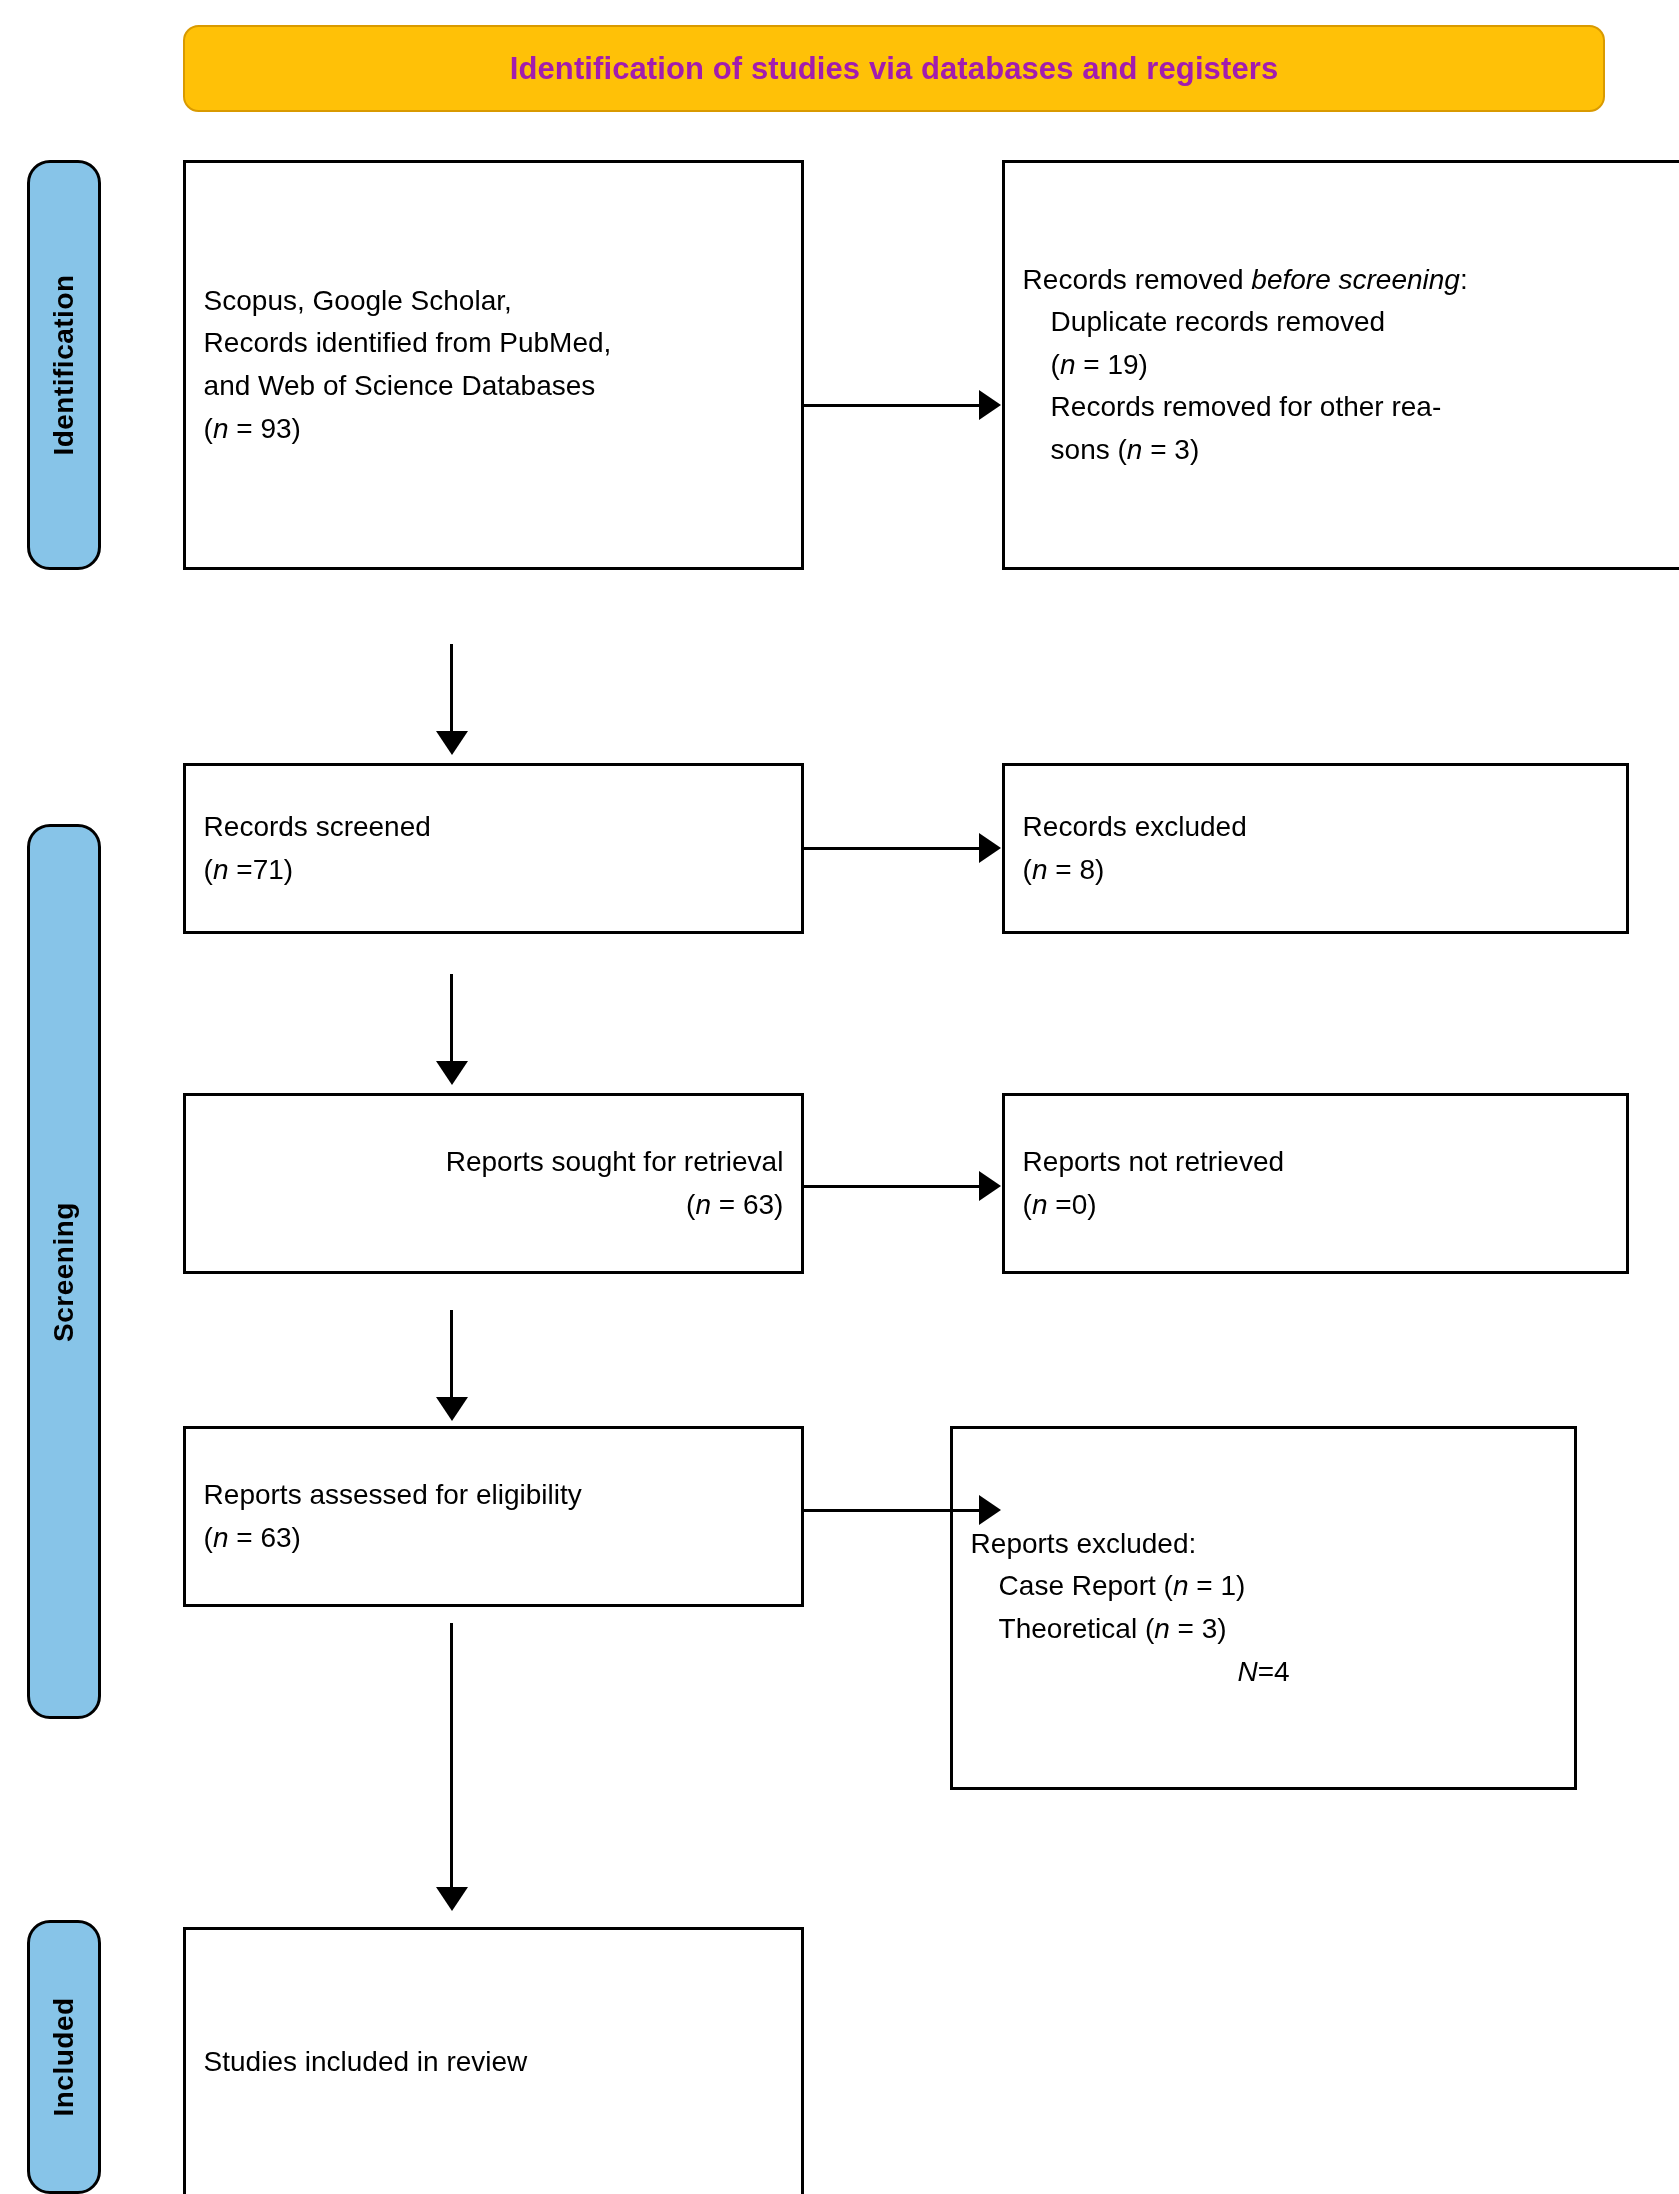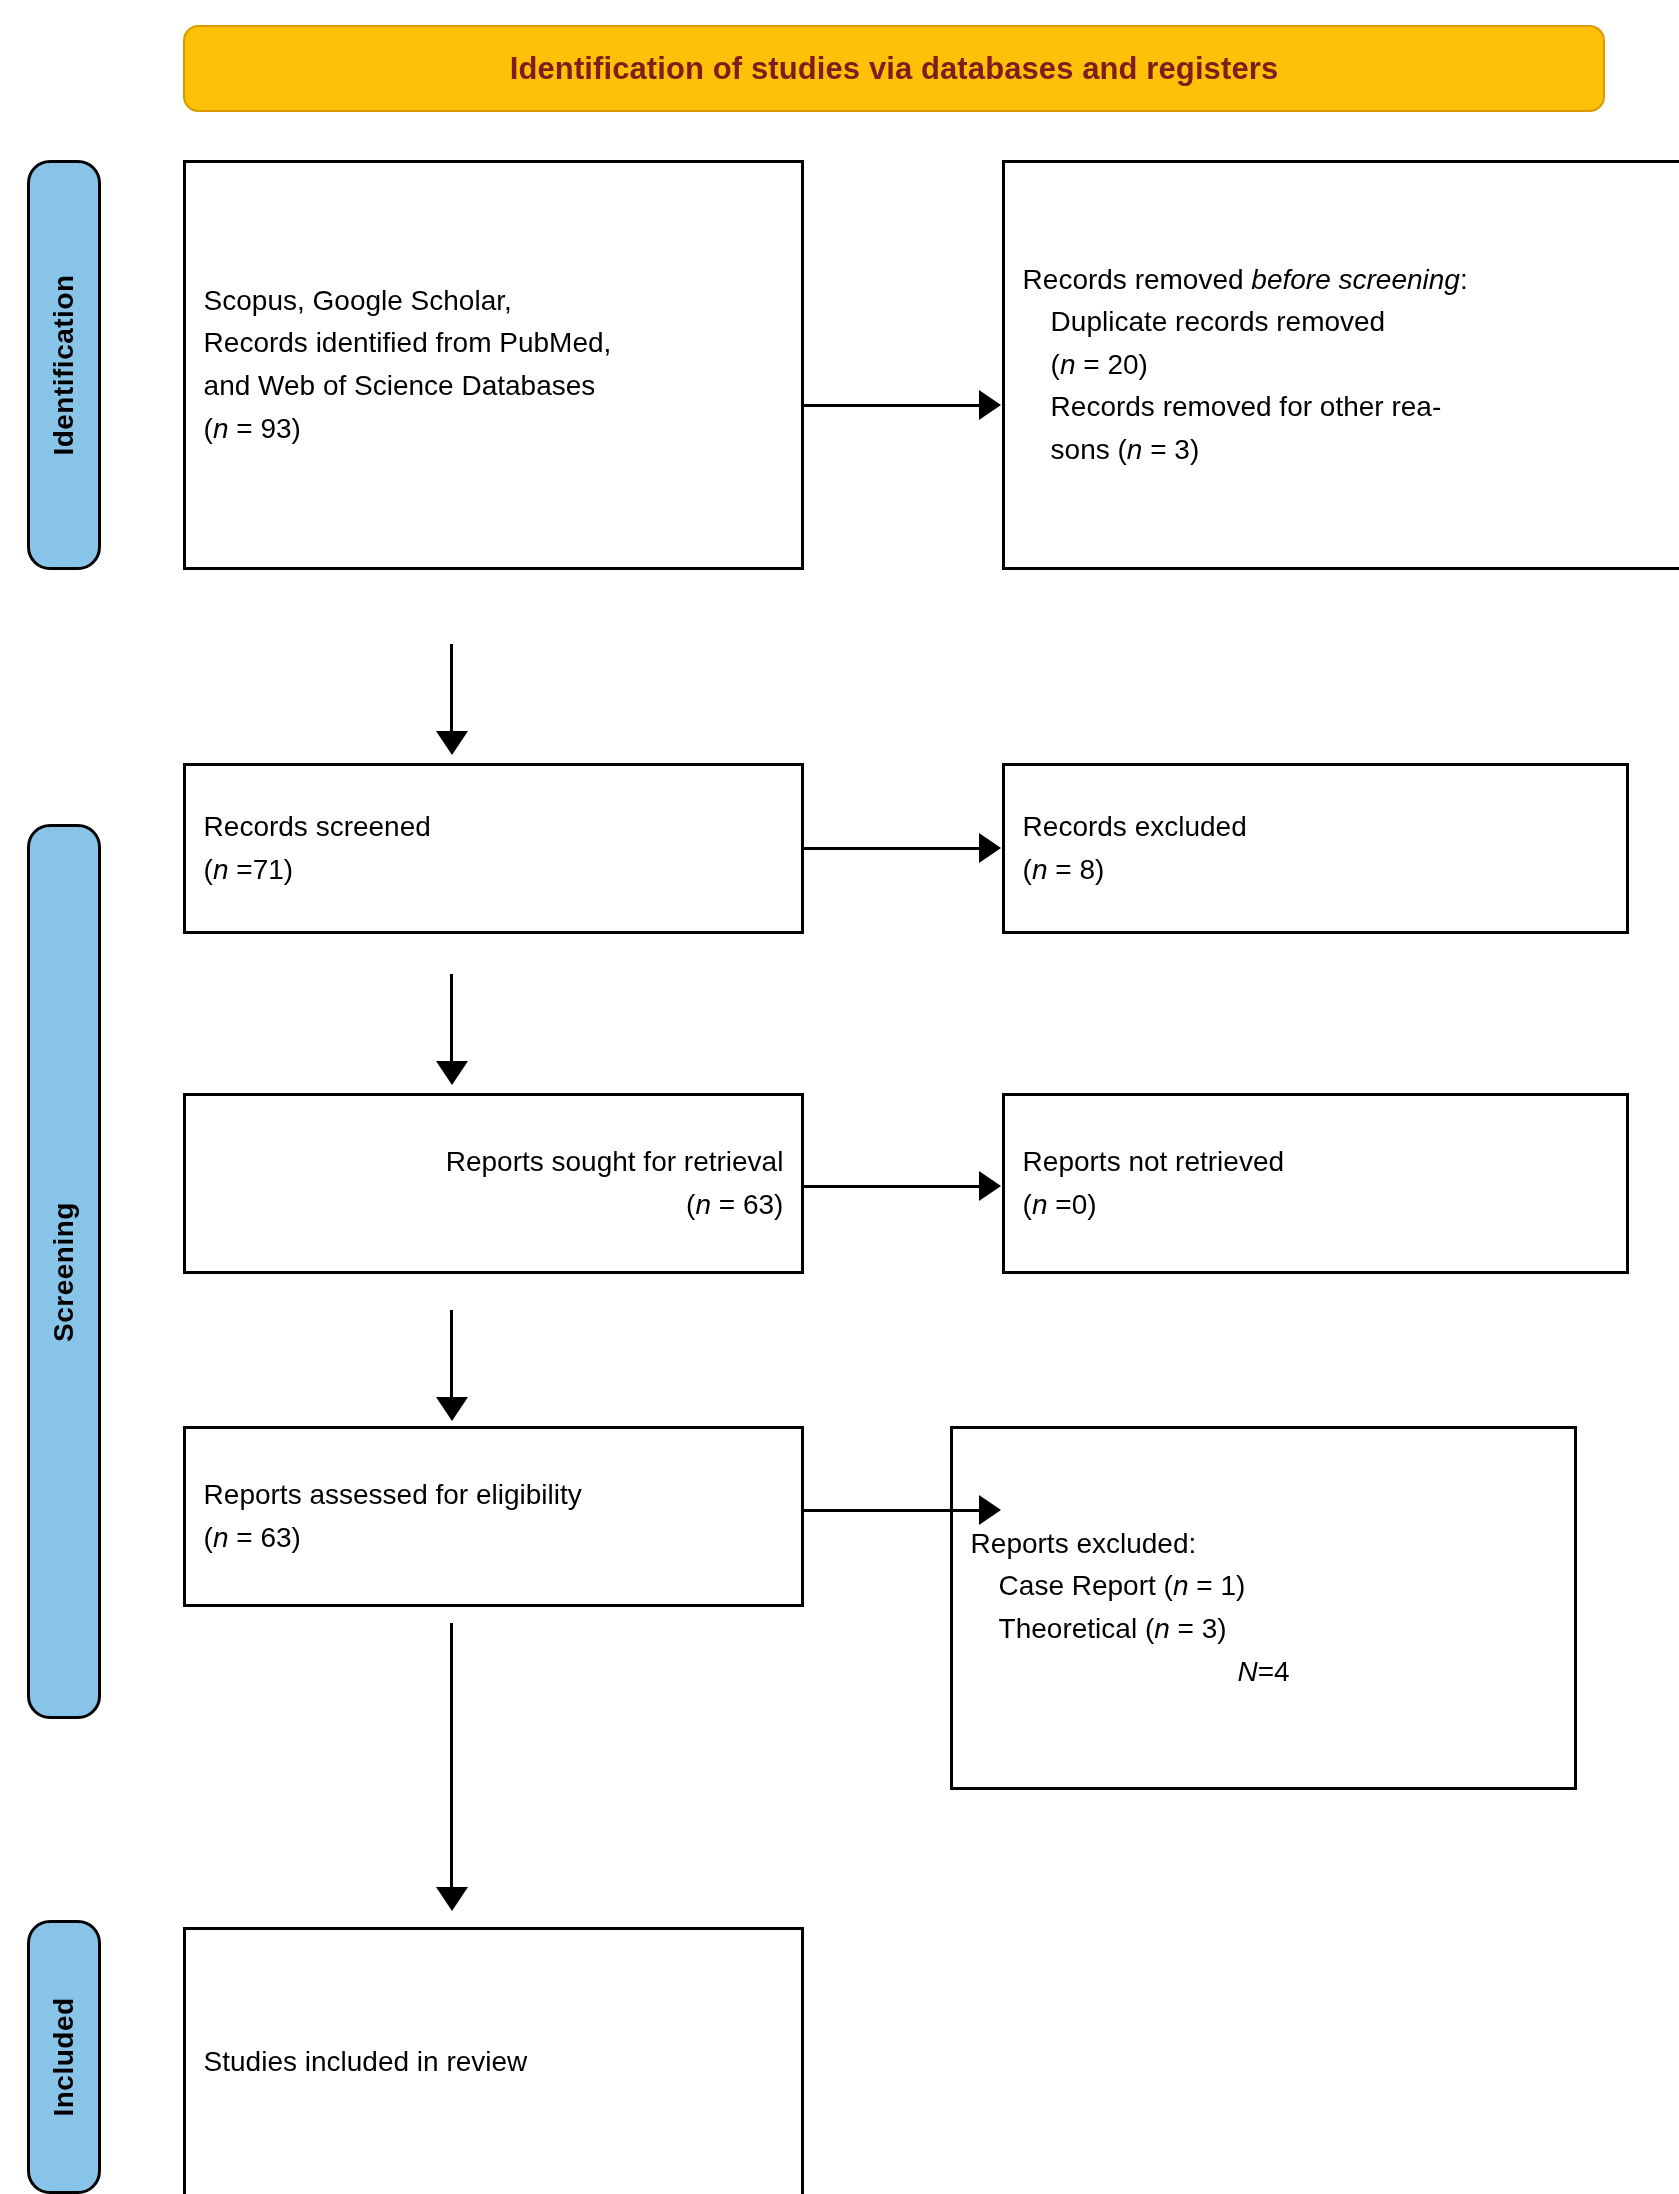--- a/index.html
+++ b/index.html
@@ -31,21 +31,21 @@
     border-radius: 15.6px;
     box-sizing: border-box;
     display: flex;
     align-items: center;
     justify-content: center;
   }
   .banner-text {
     font-size: 31px;
     font-weight: bold;
     letter-spacing: 0.1px;
-    color: #7f1d1d;
+    color: #a21caf;
     text-align: center;
   }
 
   
   .stage {
     position: absolute;
     background: #87C4E8;
     border: 3.1px solid #000000;
     border-radius: 23px;
     box-sizing: border-box;
@@ -173,21 +173,21 @@
   <div class="box" id="box-identified">
     <p>Scopus, Google Scholar,</p>
     <p>Records identified from PubMed,</p>
     <p class="justify">and Web of Science Databases</p>
     <p><span>(</span><i>n</i><span> = 93)</span></p>
   </div>
 
   <div class="box" id="box-removed">
     <p><span>Records removed </span><i>before screening</i><span>:</span></p>
     <p class="indent">Duplicate records removed</p>
-    <p class="indent"><span>(</span><i>n</i><span> = 20)</span></p>
+    <p class="indent"><span>(</span><i>n</i><span> = 19)</span></p>
     <p class="indent justify">Records removed for other rea-</p>
     <p class="indent"><span>sons (</span><i>n</i><span> = 3)</span></p>
   </div>
 
   <div class="box" id="box-screened">
     <p>Records screened</p>
     <p><span>(</span><i>n</i><span> =71)</span></p>
   </div>
 
   <div class="box" id="box-excluded">

